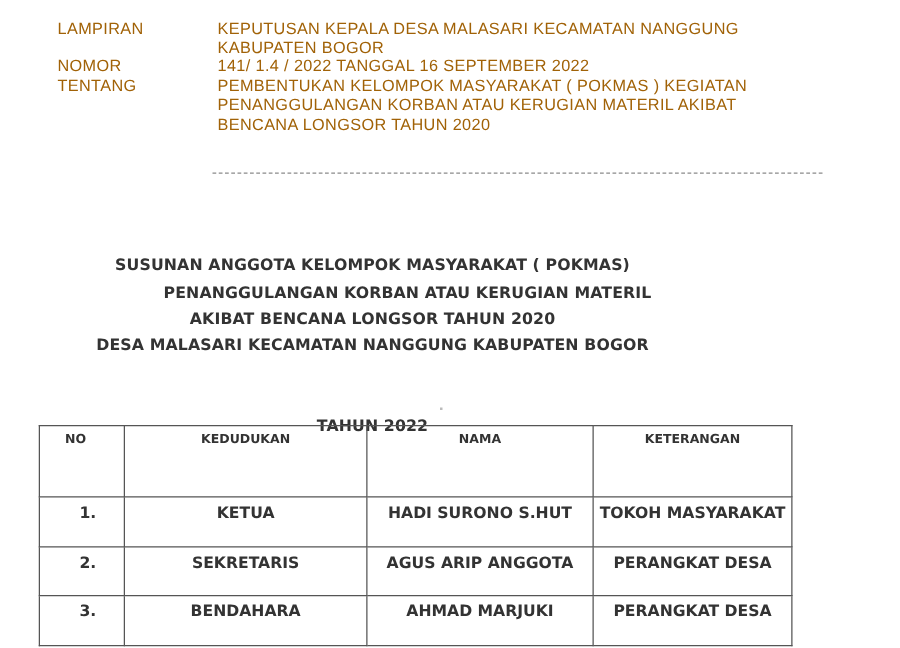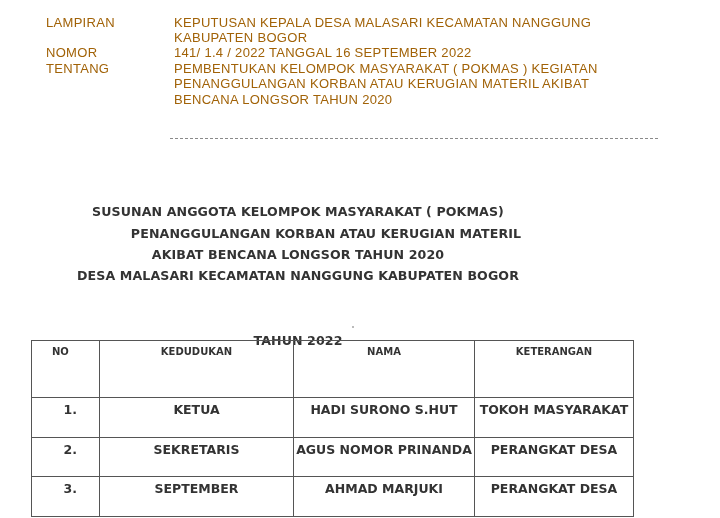--- a/index.html
+++ b/index.html
@@ -62,23 +62,23 @@
   <tbody>
     <tr>
       <td class="no">1.</td>
       <td>KETUA</td>
       <td>HADI SURONO S.HUT</td>
       <td>TOKOH MASYARAKAT</td>
     </tr>
     <tr>
       <td class="no">2.</td>
       <td>SEKRETARIS</td>
-      <td>AGUS NOMOR PRINANDA</td>
+      <td>AGUS ARIP ANGGOTA</td>
       <td>PERANGKAT DESA</td>
     </tr>
     <tr>
       <td class="no">3.</td>
-      <td>SEPTEMBER</td>
+      <td>BENDAHARA</td>
       <td>AHMAD MARJUKI</td>
       <td>PERANGKAT DESA</td>
     </tr>
   </tbody>
 </table>
 
 </body></html>

